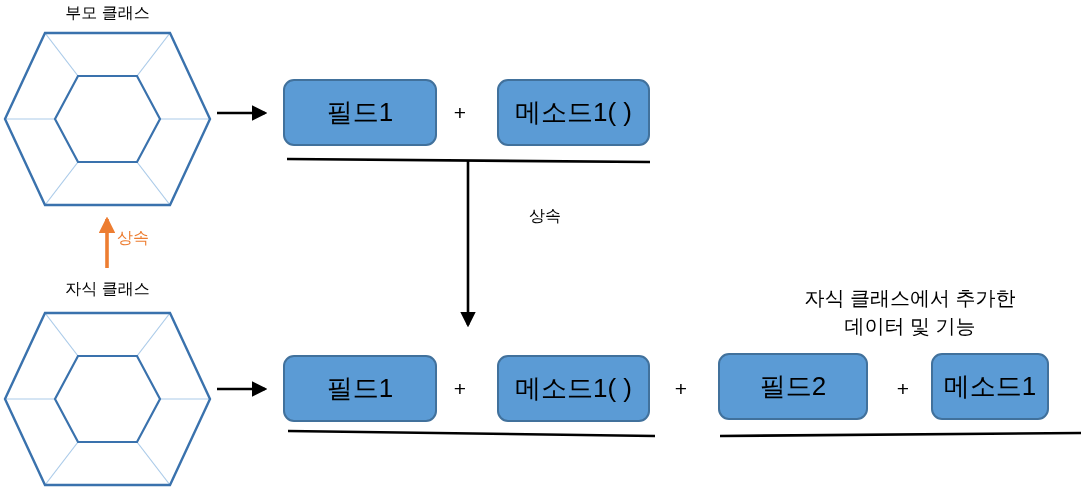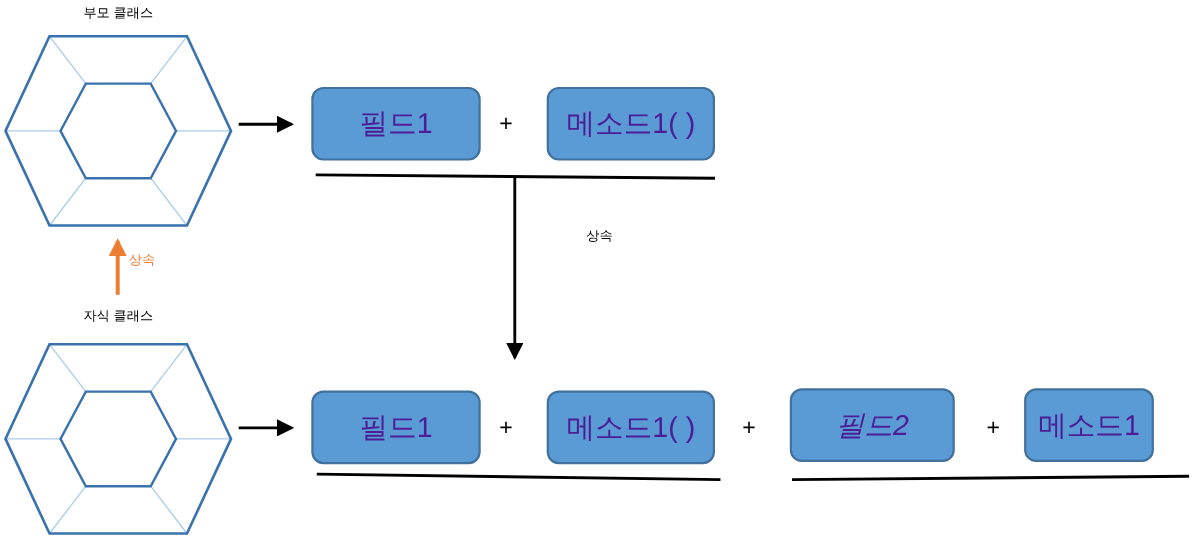--- a/index.html
+++ b/index.html
@@ -8,33 +8,33 @@
     width: 1087px;
     height: 490px;
     background: #ffffff;
     font-family: "Liberation Sans", sans-serif;
     color: #000000;
     overflow: hidden;
   }
   .abs { position: absolute; }
   .label {
     position: absolute;
-    font-size: 12px;
+    font-size: 16px;
     text-align: center;
     white-space: nowrap;
     color: #000000;
   }
   .orange { color: #ED7D31; }
   .box {
     position: absolute;
     box-sizing: border-box;
     background: #5B9BD5;
     border: 2px solid #41719C;
     border-radius: 11px;
-    color: #4c1d95;
+    color: #000000;
     font-size: 26px;
     display: flex;
     align-items: center;
     justify-content: center;
     white-space: nowrap;
   }
   .plus {
     position: absolute;
     width: 28px;
     text-align: center;
@@ -109,22 +109,26 @@
       <polygon points="76,46 135,46 158,89 135,132 76,132 53,89" stroke="#3A72AD" stroke-width="2.2"></polygon>
     </g>
   </svg>
 
   <div class="box" style="left:283px; top:79px; width:154px; height:67px;">필드1</div>
   <div class="plus" style="left:446px; top:101px;">+</div>
   <div class="box" style="left:497px; top:79px; width:153px; height:67px;">메소드1( )</div>
 
   <div class="label" style="left:505px; top:206px; width:80px;">상속</div>
 
+  <div class="note" style="left:750px; top:284px; width:320px;">
+    <div>자식 클래스에서 추가한</div>
+    <div>데이터 및 기능</div>
+  </div>
 
   <div class="box" style="left:283px; top:355px; width:154px; height:67px;">필드1</div>
   <div class="plus" style="left:446px; top:377px;">+</div>
   <div class="box" style="left:497px; top:355px; width:153px; height:67px;">메소드1( )</div>
   <div class="plus" style="left:667px; top:377px;">+</div>
-  <div class="box" style="left:718px; top:353px; width:150px; height:67px;font-style:italic;">필드2</div>
+  <div class="box" style="left:718px; top:353px; width:150px; height:67px;">필드2</div>
   <div class="plus" style="left:889px; top:377px;">+</div>
   <div class="box" style="left:931px; top:353px; width:118px; height:67px;">메소드1</div>
 
 </div>
 
 </body></html>

